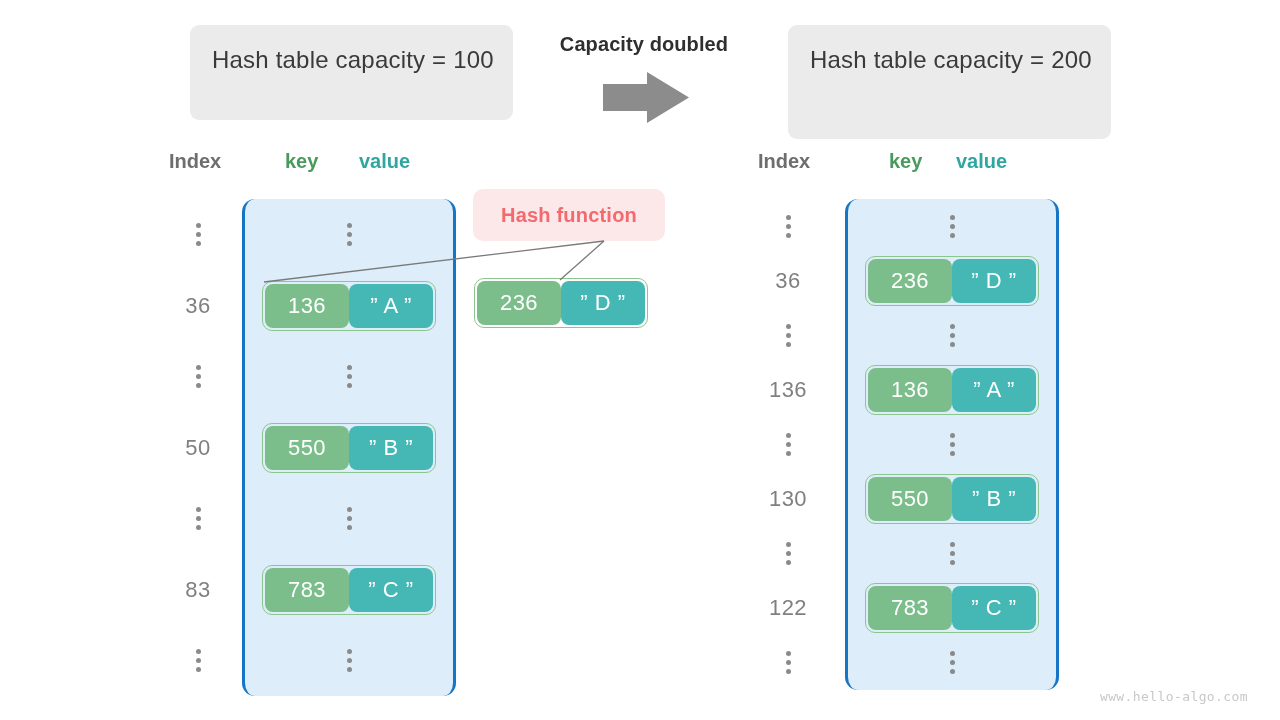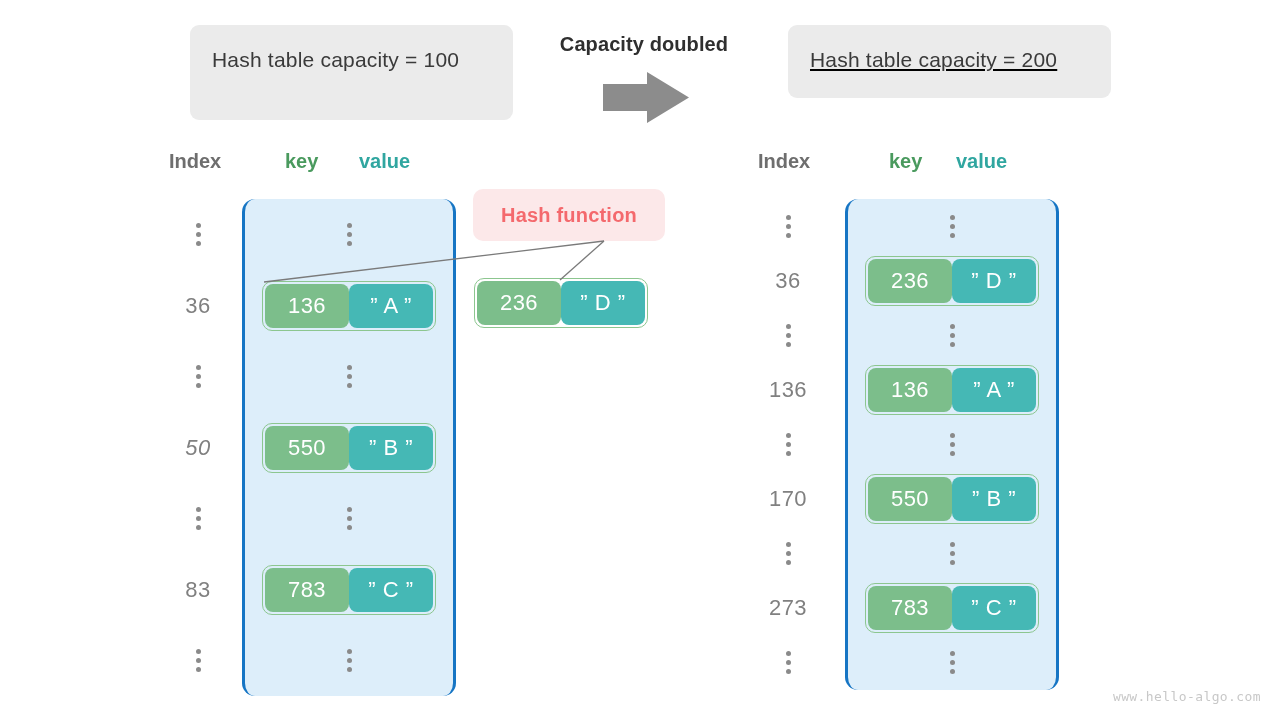--- a/index.html
+++ b/index.html
@@ -17,28 +17,28 @@
 
   
   .info-box {
     position: absolute;
     background: #ebebeb;
     border-radius: 9px;
     padding: 16px 22px 18px 22px;
     box-sizing: border-box;
   }
   .info-line {
-    font-size: 21px;
+    font-size: 24px;
     color: #3a3a3a;
     line-height: 37px;
     white-space: nowrap;
     letter-spacing: 0.2px;
   }
   #info-left  { left: 190px; top: 25px;  width: 323px; height: 95px; }
-  #info-right { left: 788px; top: 25px;  width: 323px; height: 73px; text-decoration: underline; }
+  #info-right { left: 788px; top: 25px;  width: 323px; height: 114px; }
 
   
   #capacity-label {
     position: absolute;
     left: 551px;
     top: 33px;
     width: 186px;
     text-align: center;
     font-size: 20px;
     font-weight: bold;
@@ -193,21 +193,21 @@
     left: 0;
     top: 0;
     width: 1280px;
     height: 720px;
     pointer-events: none;
   }
 
   
   #watermark {
     position: absolute;
-    right: 19px;
+    right: 32px;
     bottom: 16px;
     font-family: "DejaVu Sans Mono", monospace;
     font-size: 13px;
     color: #c8c8c8;
     letter-spacing: 0.4px;
   }
 </style>
 </head>
 <body>
 
@@ -246,21 +246,21 @@
       </div>
     </div>
     <div class="index-cell" style="height: 71px;">36</div>
     <div class="index-cell" style="height: 71px;">
       <div class="vdots">
         <i></i>
         <i></i>
         <i></i>
       </div>
     </div>
-    <div class="index-cell" style="height: 71px; font-style: italic;">50</div>
+    <div class="index-cell" style="height: 71px;">50</div>
     <div class="index-cell" style="height: 71px;">
       <div class="vdots">
         <i></i>
         <i></i>
         <i></i>
       </div>
     </div>
     <div class="index-cell" style="height: 71px;">83</div>
     <div class="index-cell" style="height: 71px;">
       <div class="vdots">
@@ -336,29 +336,29 @@
       </div>
     </div>
     <div class="index-cell" style="height: 54.5px;">136</div>
     <div class="index-cell" style="height: 54.5px;">
       <div class="vdots">
         <i></i>
         <i></i>
         <i></i>
       </div>
     </div>
-    <div class="index-cell" style="height: 54.5px;">170</div>
+    <div class="index-cell" style="height: 54.5px;">130</div>
     <div class="index-cell" style="height: 54.5px;">
       <div class="vdots">
         <i></i>
         <i></i>
         <i></i>
       </div>
     </div>
-    <div class="index-cell" style="height: 54.5px;">273</div>
+    <div class="index-cell" style="height: 54.5px;">122</div>
     <div class="index-cell" style="height: 54.5px;">
       <div class="vdots">
         <i></i>
         <i></i>
         <i></i>
       </div>
     </div>
   </div>
 <div class="table-panel" id="panel-right" style="left: 845px; top: 199px; width: 214px; height: 490.5px;">
     <div class="slot" style="height: 54.5px; width: 100%;">

